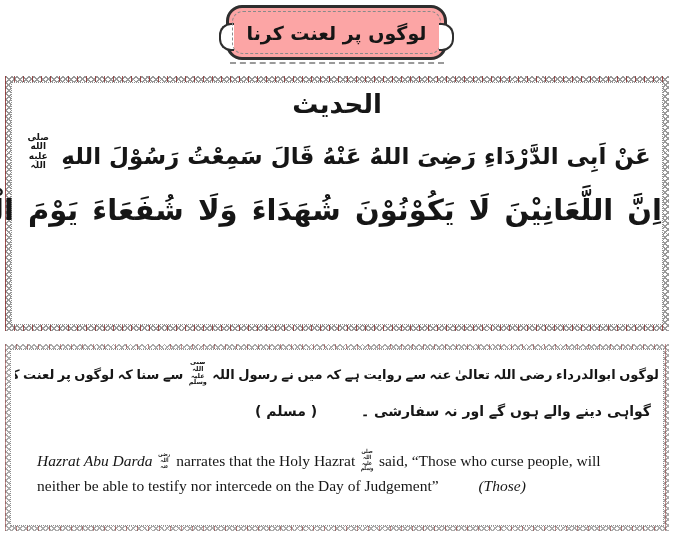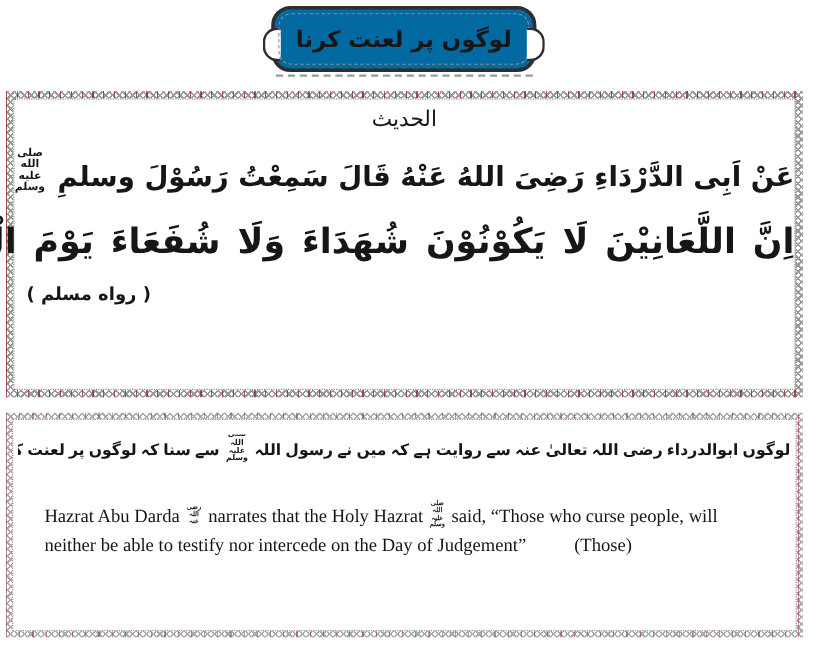--- a/index.html
+++ b/index.html
@@ -1,21 +1,21 @@
 <!DOCTYPE html>
 <html lang="en"><head>
 <meta charset="utf-8">
 <style>
   html,body{margin:0;padding:0;background:#fff;}
   .page{position:relative;width:680px;height:542px;background:#ffffff;overflow:hidden;
         font-family:"DejaVu Sans",sans-serif;color:#161616;}
 
   
   .banner{position:absolute;left:226px;top:5px;width:221px;height:55px;box-sizing:border-box;
-          border:3px solid #2e2e2e;border-radius:16px;background:#0369a1;}
+          border:3px solid #2e2e2e;border-radius:16px;background:#fca5a5;}
   .banner::before,.banner::after{content:"";position:absolute;top:15px;width:13px;height:24px;
           background:#fff;border:2px solid #2e2e2e;}
   .banner::before{left:-10px;border-radius:12px 0 0 12px;border-right:none;}
   .banner::after{right:-10px;border-radius:0 12px 12px 0;border-left:none;}
   .banner-inner{position:absolute;left:3px;top:3px;right:3px;bottom:3px;
           border:1px dashed #8a8a8a;border-radius:11px;display:flex;align-items:center;justify-content:center;}
   .banner-title{font-size:19px;font-weight:bold;direction:rtl;white-space:nowrap;}
   .banner-shadow{position:absolute;left:230px;top:62px;width:214px;height:0;
           border-top:2px dashed #9a9a9a;}
 
@@ -32,21 +32,21 @@
   .hadith-frame .art-inner{left:6px;top:6px;right:6px;bottom:6px;text-align:center;}
 
   .trans-frame{left:5px;top:344px;width:664px;height:187px;
      background-image:
        repeating-linear-gradient(90deg, rgba(143,52,52,.55) 0 1px, transparent 1px 11px),
        repeating-linear-gradient(45deg, #ababab 0 1.3px, transparent 1.3px 4px),
        repeating-linear-gradient(-45deg, #ababab 0 1.3px, transparent 1.3px 4px);}
   .trans-frame .art-inner{left:5px;top:5px;right:5px;bottom:5px;}
 
   
-  .hadith-heading{margin-top:6px;font-size:18px;font-weight:normal;direction:rtl;}
+  .hadith-heading{margin-top:6px;font-size:26px;font-weight:bold;direction:rtl;}
   .arabic-line1{margin-top:20px;font-size:23px;font-weight:bold;direction:rtl;white-space:nowrap;}
   .arabic-line2{margin-top:16px;font-size:29px;font-weight:bold;direction:rtl;white-space:nowrap;
                 letter-spacing:.5px;word-spacing:4px;}
   .hadith-ref{margin:18px 0 0 10px;text-align:left;font-size:15px;font-weight:bold;direction:rtl;
               display:block;width:110px;}
 
   
   .seal{display:inline-block;white-space:pre-line;text-align:center;font-weight:bold;
         line-height:1.05;vertical-align:middle;}
   .seal-lg{font-size:9px;max-width:30px;transform:translateY(-6px);}
@@ -55,61 +55,65 @@
 
   
   .urdu-para{direction:rtl;font-weight:bold;}
   .urdu-line1{margin:12px 4px 0 4px;font-size:13px;letter-spacing:-0.2px;word-spacing:-1px;
               white-space:nowrap;overflow:hidden;text-align:center;}
   .urdu-line2{margin:14px 12px 0 0;font-size:14px;text-align:right;}
   .urdu-gap{display:inline-block;width:34px;}
 
   .english-para{margin:30px 26px 0 26px;font-family:"Liberation Serif","DejaVu Serif",serif;
                 font-size:15.5px;line-height:1.5;text-align:left;direction:ltr;}
-  .narrator,.en-source{}
+  .narrator,.en-source{font-style:italic;}
   .en-source{margin-left:36px;}
 </style>
 </head>
 <body>
 
 <div class="page">
 
   <div class="banner">
     <div class="banner-inner">
       <span class="banner-title">لوگوں پر لعنت کرنا</span>
     </div>
   </div>
   <div class="banner-shadow"></div>
 
   <div class="art-frame hadith-frame">
     <div class="art-inner">
       <div class="hadith-heading">الحديث</div>
 
       <div class="arabic-line1">
-        <span>عَنْ اَبِى الدَّرْدَاءِ رَضِىَ اللهُ عَنْهُ قَالَ سَمِعْتُ رَسُوْلَ وسلمِ</span>
+        <span>عَنْ اَبِى الدَّرْدَاءِ رَضِىَ اللهُ عَنْهُ قَالَ سَمِعْتُ رَسُوْلَ اللهِ</span>
         <span class="seal seal-lg">صلى الله
 عليه
-وسلم</span>
+اللہ</span>
       </div>
 
       <div class="arabic-line2">اِنَّ اللَّعَانِيْنَ لَا يَكُوْنُوْنَ شُهَدَاءَ وَلَا شُفَعَاءَ يَوْمَ الْقِيٰمَةِ</div>
 
-      <span class="hadith-ref">( رواه مسلم )</span>
     </div>
   </div>
 
   <div class="art-frame trans-frame">
     <div class="art-inner">
 
       <div class="urdu-para">
         <div class="urdu-line1">
           <span>لوگوں ابوالدرداء رضی اللہ تعالیٰ عنہ سے روایت ہے کہ میں نے رسول اللہ</span>
           <span class="seal seal-sm">صلی اللہ
 علیہ وسلم</span>
           <span>سے سنا کہ لوگوں پر لعنت کرنے والے قیامت کے دن نہ تو</span>
+        </div>
+        <div class="urdu-line2">
+          <span>گواہی دینے والے ہوں گے اور نہ سفارشی ۔</span>
+          <span class="urdu-gap"></span>
+          <span>( مسلم )</span>
         </div>
       </div>
 
       <div class="english-para">
         <span class="narrator">Hazrat Abu Darda</span>
         <span class="seal seal-en">رضی اللہ
 عنہ</span>
         <span>narrates that the Holy Hazrat</span>
         <span class="seal seal-en">صلی اللہ
 علیہ وسلم</span>

